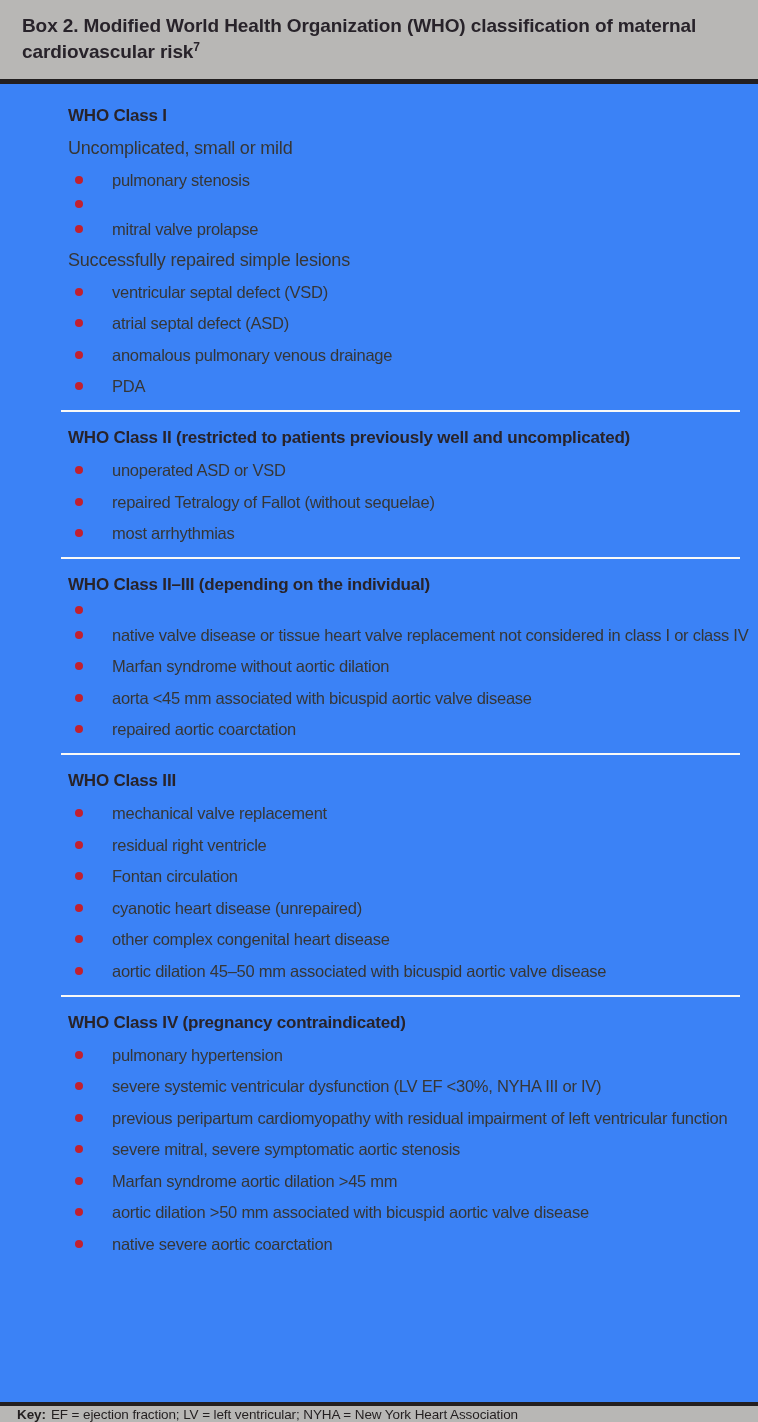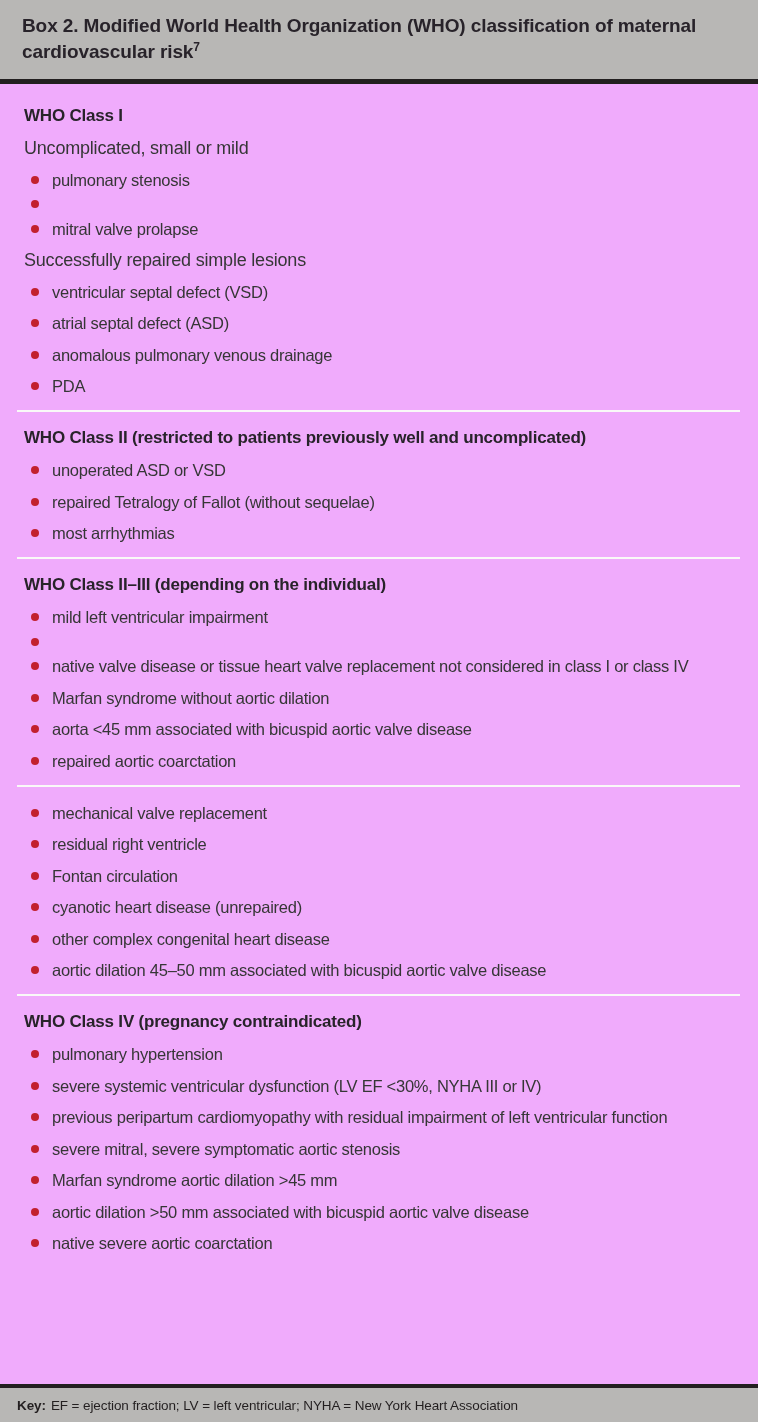--- a/index.html
+++ b/index.html
@@ -1,19 +1,19 @@
 <!DOCTYPE html>
 <html><head>
 <meta charset="utf-8">
 <style>
   html,body { margin:0; padding:0; background:#ffffff; }
   .box {
     width:758px; height:1422px;
     display:flex; flex-direction:column;
-    background:#f0abfc;
+    background:#3b82f6;
     font-family:"Liberation Sans", sans-serif;
     box-sizing:border-box;
     overflow:hidden;
   }
   .box-header {
     background:#b8b7b5;
     padding:13px 30px 14px 22px;
     box-sizing:border-box;
     flex:none;
   }
@@ -25,20 +25,21 @@
     color:#28232a;
     letter-spacing:-0.1px;
   }
   .box-title sup { font-size:12px; line-height:0; }
   .rule-top { height:5px; background:#231f20; flex:none; }
   .box-body {
     flex:1 1 auto;
     padding:21px 18px 0 24px;
     box-sizing:border-box;
     overflow:hidden;
+    margin-left:44px;
   }
   .sec-heading {
     margin:0 0 10px 0;
     font-size:17px;
     line-height:22px;
     font-weight:bold;
     color:#28232a;
     letter-spacing:-0.2px;
     white-space:nowrap;
   }
@@ -47,20 +48,21 @@
     font-size:18px;
     line-height:22px;
     color:#363636;
     letter-spacing:-0.2px;
   }
   .item {
     display:flex;
     align-items:center;
     margin:0 0 9.5px 0;
     line-height:22px;
+    gap:16px;
   }
   .bullet {
     width:8px; height:8px;
     border-radius:50%;
     background:#c2202e;
     margin:0 13px 0 7px;
     flex:none;
   }
   .item-text {
     font-size:16.5px;
@@ -69,21 +71,21 @@
     white-space:nowrap;
   }
   .divider {
     border:none;
     border-top:2px solid #f9f9f7;
     margin:13px 0 15px -7px;
   }
   .rule-bottom { height:4px; background:#231f20; flex:none; }
   .box-footer {
     flex:none;
-    height:34px;
+    height:16px;
     background:#b8b7b5;
     display:flex;
     align-items:center;
     padding-left:17px;
     box-sizing:border-box;
   }
   .footer-text {
     margin:0;
     font-size:13.5px;
     color:#231f20;
@@ -148,24 +150,20 @@
     <span class="item-text">repaired Tetralogy of Fallot (without sequelae)</span>
   </div>
         <div class="item">
     <span class="bullet"></span>
     <span class="item-text">most arrhythmias</span>
   </div>
       </section>
       <hr class="divider">
       <section class="who-section">
     <h2 class="sec-heading">WHO Class II–III (depending on the individual)</h2>
-  <div class="item">
-    <span class="bullet"></span>
-    <span class="item-text">mild left ventricular impairment</span>
-  </div>
         <div class="item">
     <span class="bullet"></span>
   </div>
         <div class="item">
     <span class="bullet"></span>
     <span class="item-text">native valve disease or tissue heart valve replacement not considered in class I or class IV</span>
   </div>
         <div class="item">
     <span class="bullet"></span>
     <span class="item-text">Marfan syndrome without aortic dilation</span>
@@ -174,20 +172,21 @@
     <span class="bullet"></span>
     <span class="item-text">aorta &lt;45 mm associated with bicuspid aortic valve disease</span>
   </div>
         <div class="item">
     <span class="bullet"></span>
     <span class="item-text">repaired aortic coarctation</span>
   </div>
       </section>
       <hr class="divider">
       <section class="who-section">
+    <h2 class="sec-heading">WHO Class III</h2>
   <div class="item">
     <span class="bullet"></span>
     <span class="item-text">mechanical valve replacement</span>
   </div>
         <div class="item">
     <span class="bullet"></span>
     <span class="item-text">residual right ventricle</span>
   </div>
         <div class="item">
     <span class="bullet"></span>

